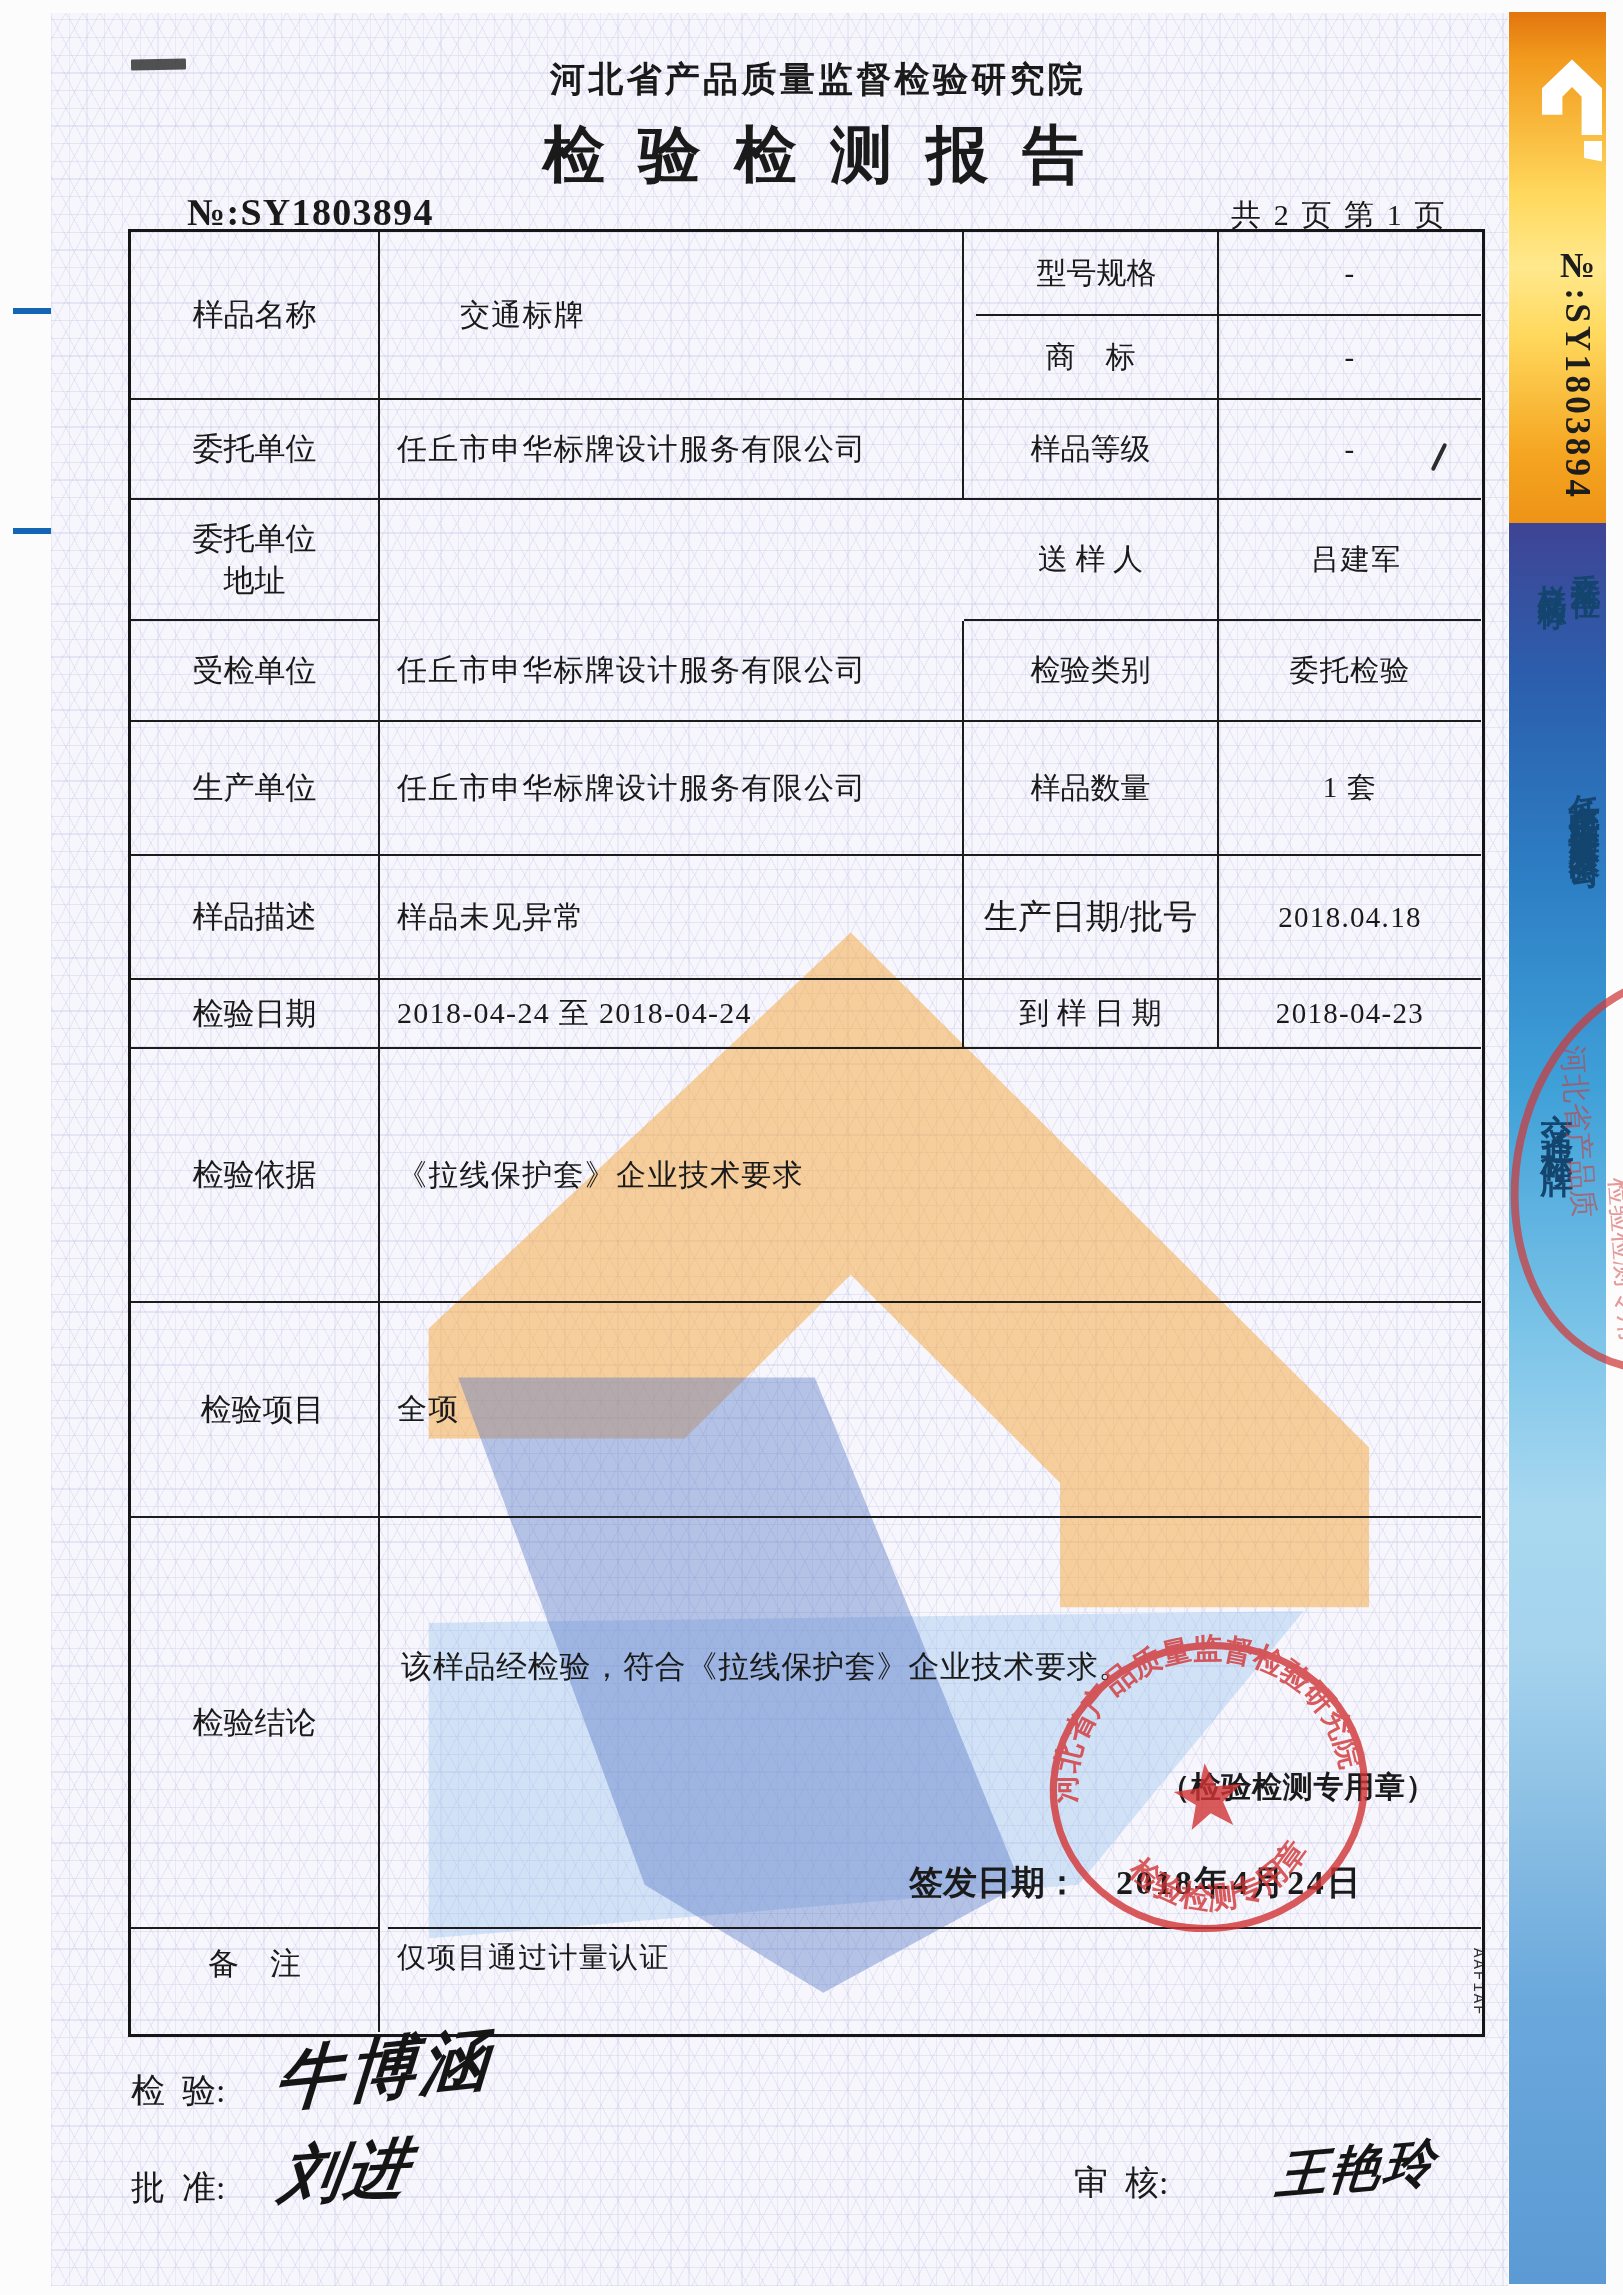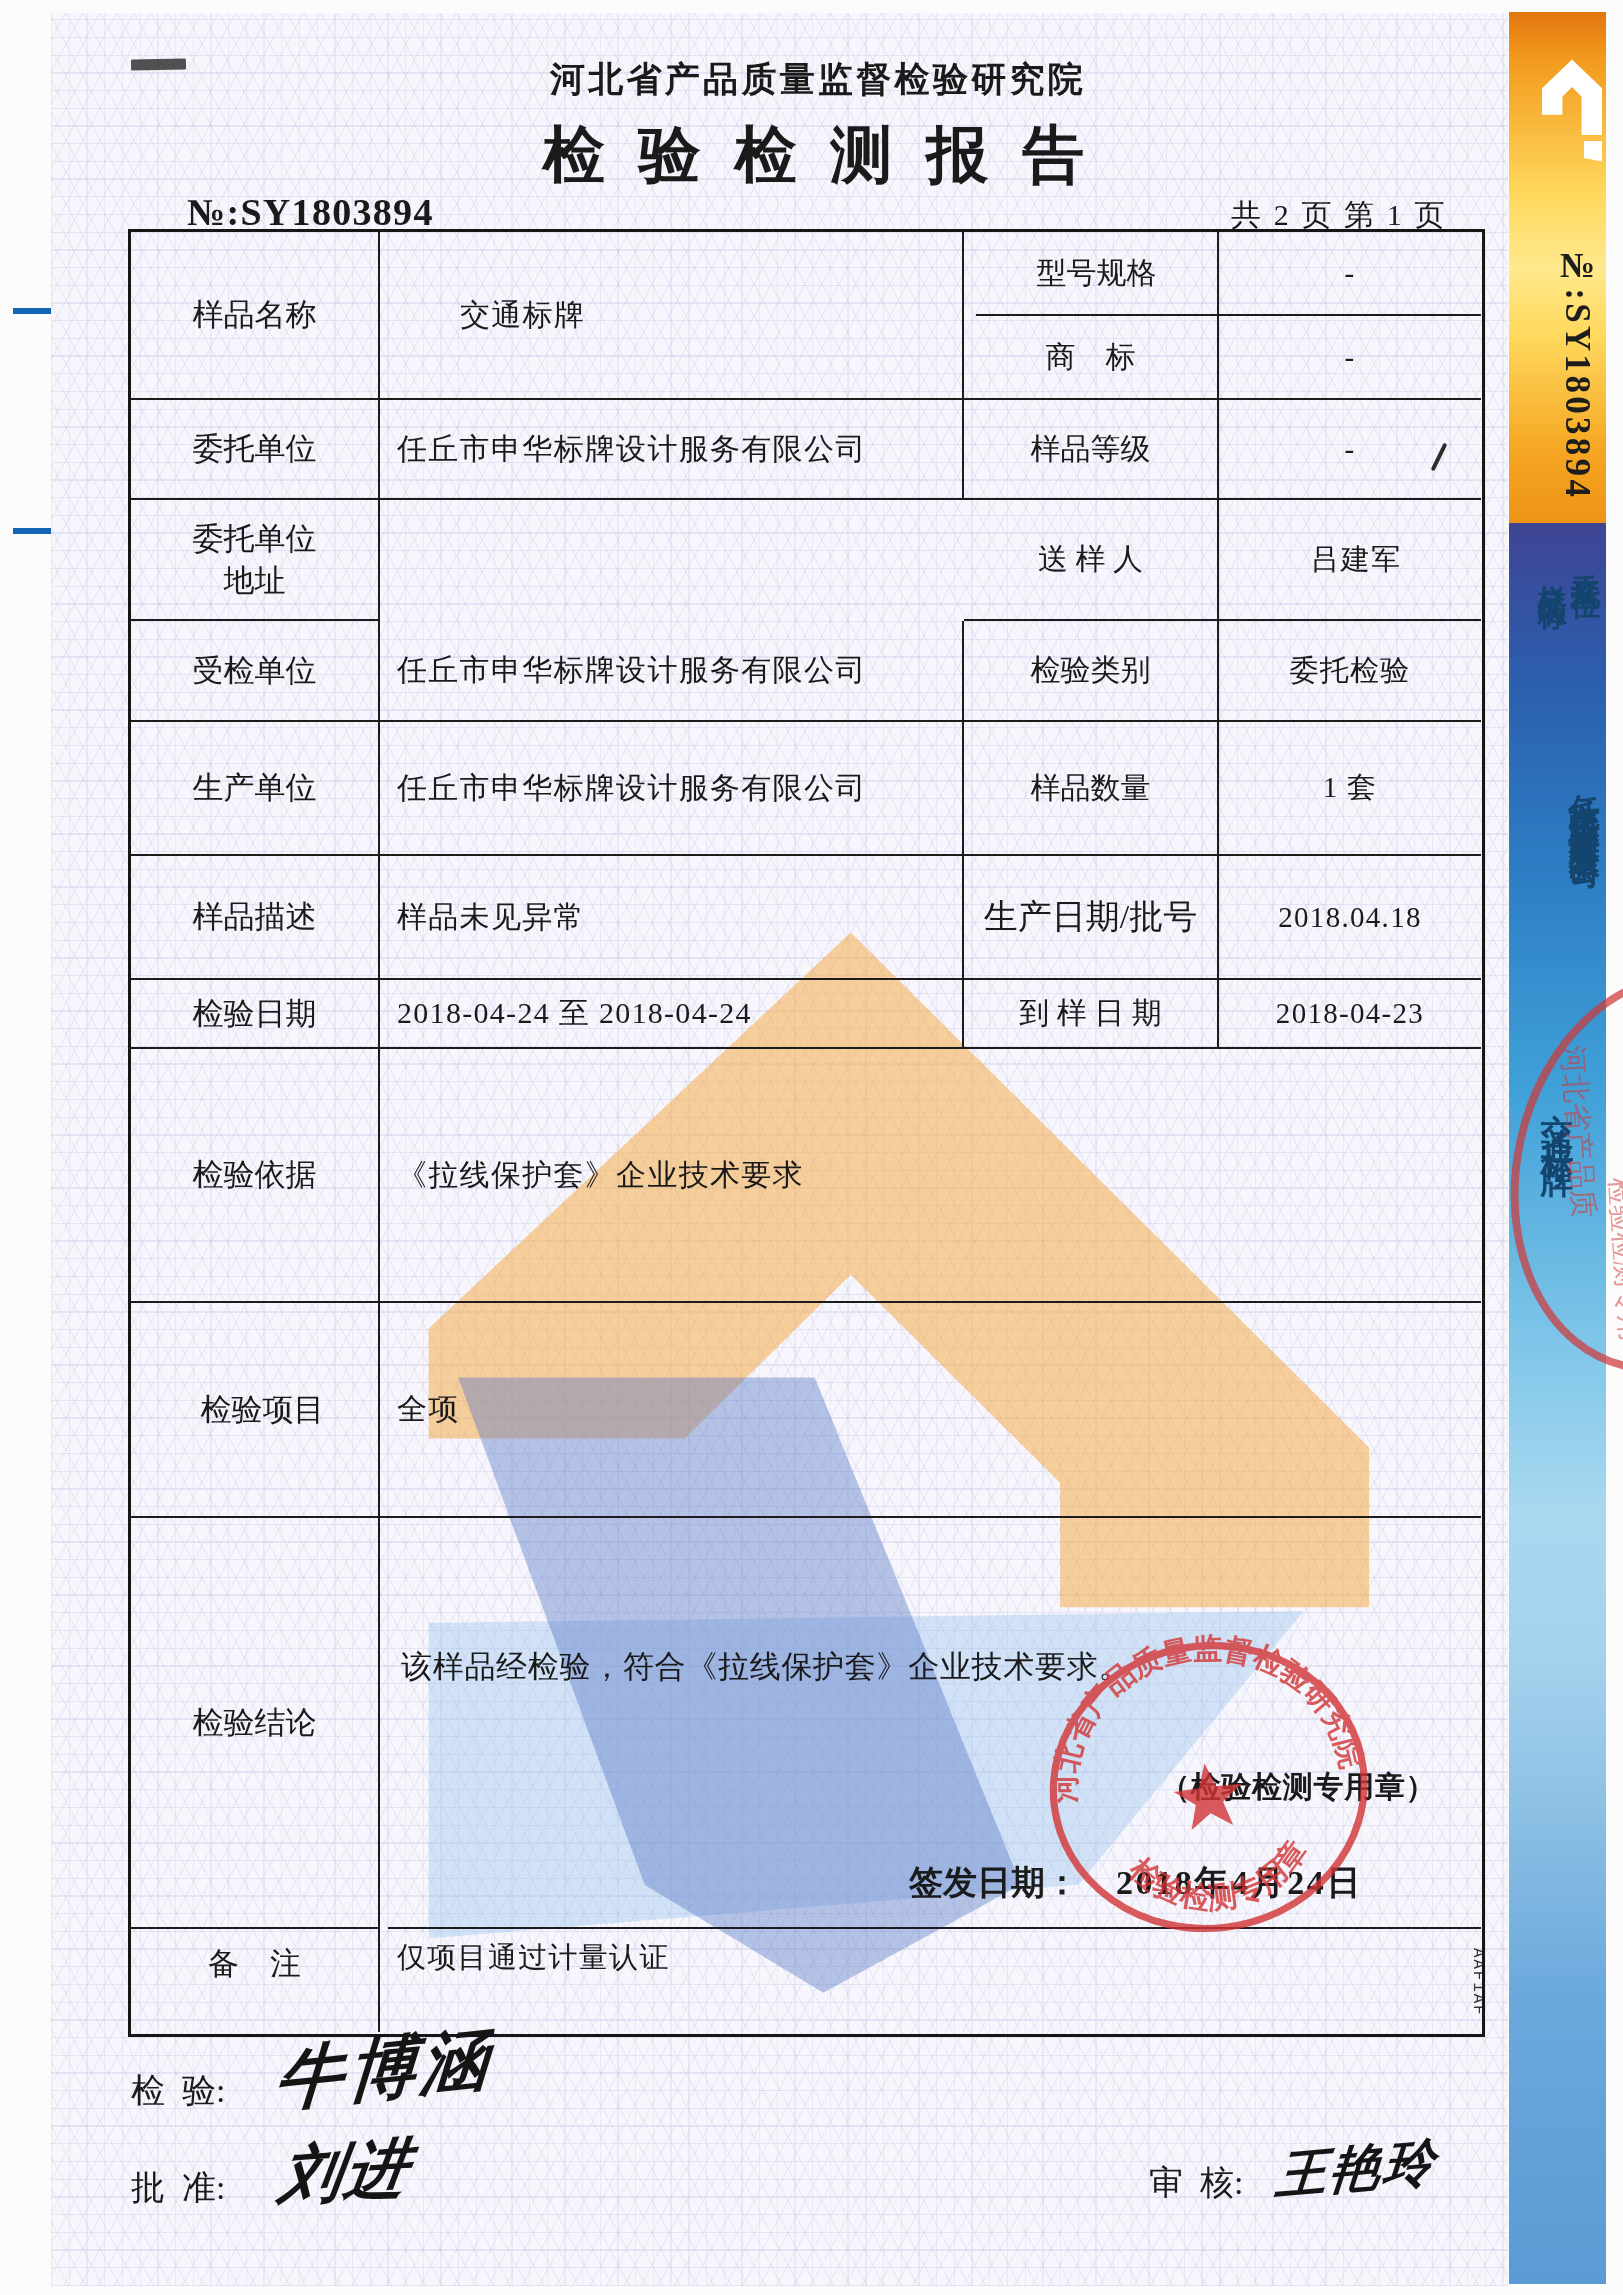--- a/index.html
+++ b/index.html
@@ -41,21 +41,21 @@
   #issue-line{left:909px;top:1860px;z-index:4;font-size:34px;font-weight:bold;display:flex;gap:37px;}
   #issue-date{letter-spacing:2.6px;}
   #main-stamp{left:1039px;top:1635px;z-index:5;transform:rotate(-7deg);}
   
   .sig-label{font-size:34px;white-space:pre;z-index:3;}
   .sig-name{font-style:italic;font-weight:600;color:#151515;z-index:3;font-family:"DejaVu Serif",serif;}
   #sig-inspector-label{left:131px;top:2068px;}
   #sig-inspector-name{left:275px;top:2024px;font-size:68px;transform:rotate(-6deg) skewX(-10deg);letter-spacing:5.2px;}
   #sig-approver-label{left:131px;top:2165px;}
   #sig-approver-name{left:280px;top:2129px;font-size:63px;transform:rotate(-4deg) skewX(-12deg);letter-spacing:2.6px;}
-  #sig-reviewer-label{left:1149px;top:2160px;}
+  #sig-reviewer-label{left:1074px;top:2160px;}
   #sig-reviewer-name{left:1276px;top:2135px;font-size:51px;transform:rotate(-5deg) skewX(-10deg);letter-spacing:2.6px;}
   
   #sidebar{left:1509px;top:11.8px;width:97px;height:2271px;z-index:2;}
   #side-orange{position:absolute;left:0;top:0;width:100%;height:511px;
     background:linear-gradient(180deg,#e2750f 0%,#f29a1d 9%,#ffd95e 36%,#ffe88d 50%,#ffd95e 63%,#f5a622 86%,#ee9316 100%);}
   #side-blue{position:absolute;left:0;top:511px;width:100%;height:1761px;
     background:linear-gradient(180deg,#3f4494 0%,#2b5fae 9%,#2d7ec4 20%,#3fa0d8 32%,#7cc4e8 46%,#a8d8f0 56%,#a5d3ee 64%,#8cc0e4 73%,#6aa8dc 84%,#5b9ad4 100%);}
   #side-no{position:absolute;top:234px;right:9.2px;writing-mode:vertical-rl;font-size:35px;font-weight:bold;
     color:#1d1d1d;letter-spacing:3.3px;font-family:"Liberation Serif",serif;}
   .vtext{position:absolute;writing-mode:vertical-rl;color:#14456f;font-weight:600;}

